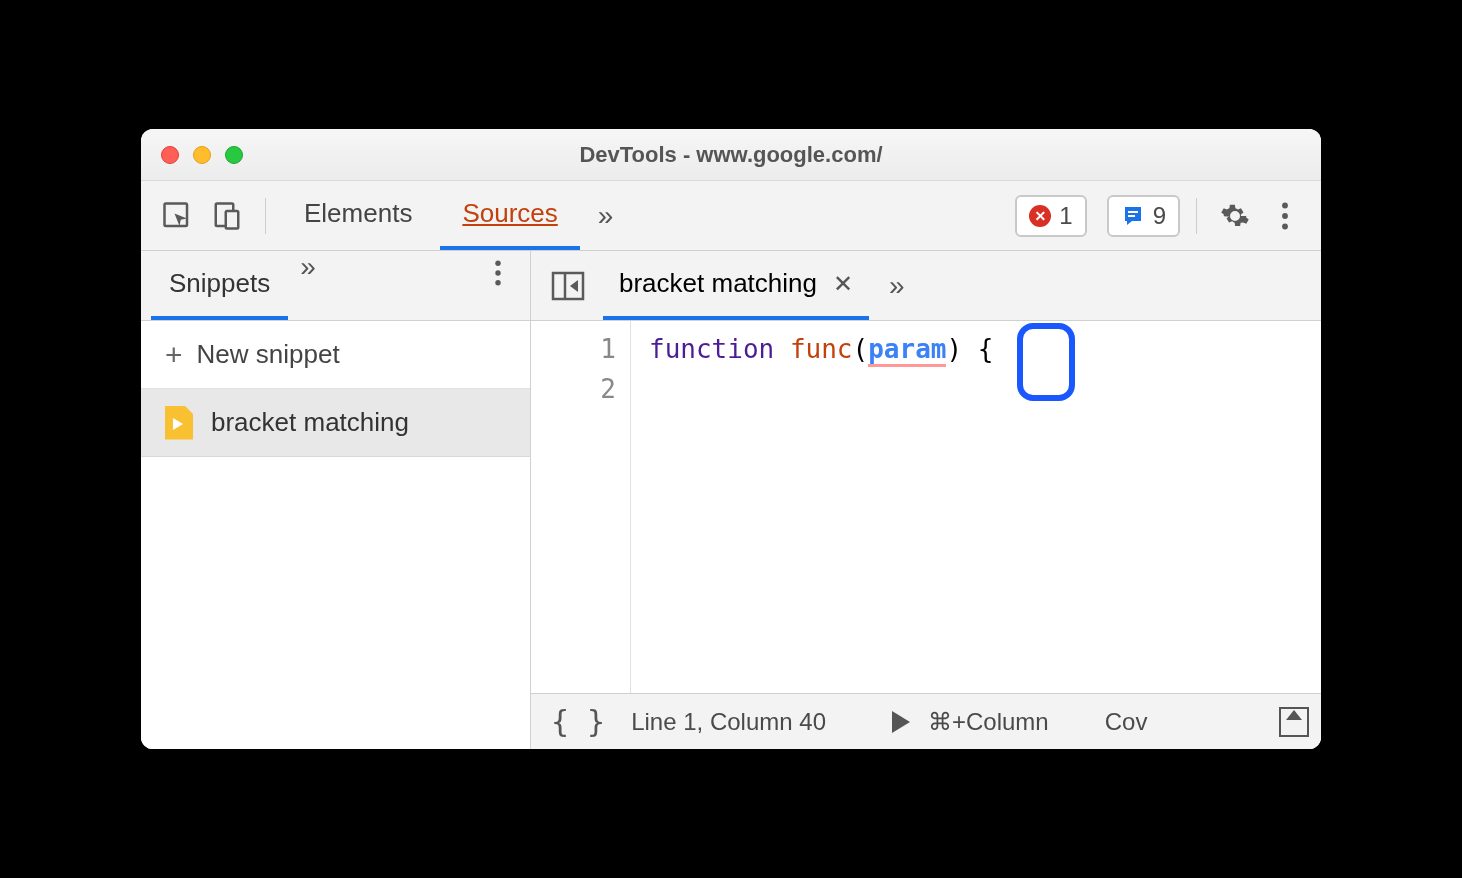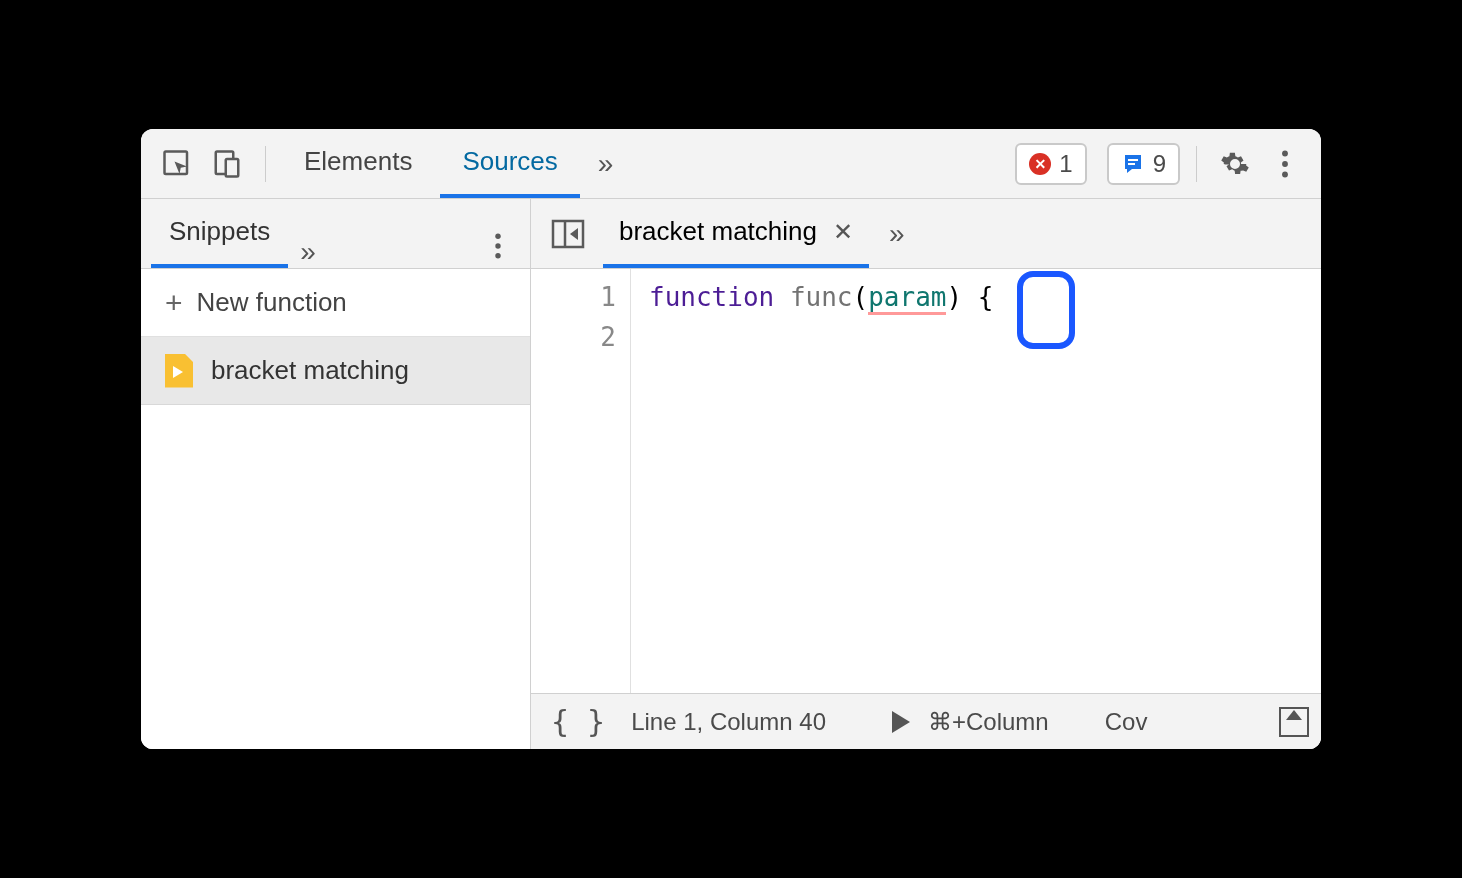--- a/index.html
+++ b/index.html
@@ -73,21 +73,22 @@
     padding: 0 22px;
     height: 100%;
     display: flex;
     align-items: center;
     border-bottom: 4px solid transparent;
     color: #444;
     cursor: pointer;
   }
   .tab-btn.active {
     border-bottom-color: #1a73e8;
-    color: #0369a1;
+    color: #c2410c;
+    text-decoration: underline;
   }
   .divider {
     width: 1px; height: 36px; background: #ccc; margin: 0 10px;
   }
   .spacer { flex: 1; }
   .badge {
     display: flex; align-items: center; gap: 8px;
     border: 2px solid #c9c9c9;
     border-radius: 6px;
     padding: 2px 12px;
@@ -114,21 +115,21 @@
   .sidebar {
     width: 390px;
     border-right: 1px solid #d0d0d0;
     display: flex;
     flex-direction: column;
     background: #f3f3f3;
   }
   .sidebar-tabs {
     height: 70px;
     display: flex;
-    align-items: flex-end;
+    align-items: flex-start;
     border-bottom: 1px solid #d0d0d0;
     padding: 0 10px;
   }
   .sidebar-tab {
     padding: 0 18px;
     height: 100%;
     display: flex;
     align-items: center;
     font-size: 26px;
     color: #333;
@@ -215,22 +216,22 @@
     color: #888;
     line-height: 40px;
   }
   .code {
     flex: 1;
     padding: 8px 0 0 18px;
     line-height: 40px;
     position: relative;
   }
   .kw { color: #4c1d95; }
-  .fn { color: #737373; }
-  .param { color: #0f766e; }
+  .fn { color: #c2410c; }
+  .param { color: #3b82f6; font-weight: bold; }
   .highlight-box {
     position: absolute;
     border: 6px solid #1a57ff;
     border-radius: 16px;
     width: 58px;
     height: 78px;
     top: 2px;
     left: 386px;
   }
   .underline-err {
@@ -276,20 +277,28 @@
     border-left: 8px solid transparent;
     border-right: 8px solid transparent;
   }
   svg { display: block; }
 </style>
 </head>
 <body>
 
 <div class="window">
 
+  <div class="titlebar">
+    <div class="traffic-lights">
+      <div class="traffic-light tl-red"></div>
+      <div class="traffic-light tl-yellow"></div>
+      <div class="traffic-light tl-green"></div>
+    </div>
+    <div class="title">DevTools - www.google.com/</div>
+  </div>
 
   <div class="main-toolbar">
     <div class="toolbar-icon">
       <svg width="30" height="30" viewBox="0 0 24 24" fill="none" stroke="#5a5a5a" stroke-width="2">
         <rect x="2" y="2" width="18" height="18" rx="1"></rect>
         <path d="M10 10 L20 14 L15 15 L14 20 Z" fill="#5a5a5a" stroke="none"></path>
       </svg>
     </div>
     <div class="toolbar-icon">
       <svg width="30" height="30" viewBox="0 0 24 24" fill="none" stroke="#5a5a5a" stroke-width="2">
@@ -340,21 +349,21 @@
         <div class="toolbar-icon">
           <svg width="8" height="26" viewBox="0 0 6 24" fill="#5a5a5a">
             <circle cx="3" cy="3" r="2.5"></circle>
               <circle cx="3" cy="12" r="2.5"></circle>
               <circle cx="3" cy="21" r="2.5"></circle>
           </svg>
         </div>
       </div>
       <div class="new-snippet">
         <span class="plus-icon">+</span>
-        <span>New function</span>
+        <span>New snippet</span>
       </div>
       <div class="snippet-item">
         <div class="file-icon"></div>
         <span>bracket matching</span>
       </div>
       <div class="sidebar-rest"></div>
     </div>
 
     <div class="editor-pane">
       <div class="editor-tabs">

